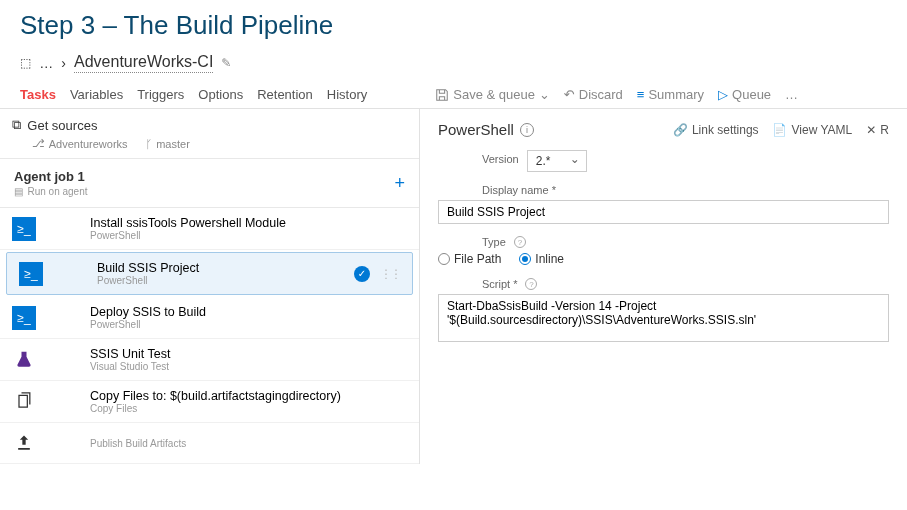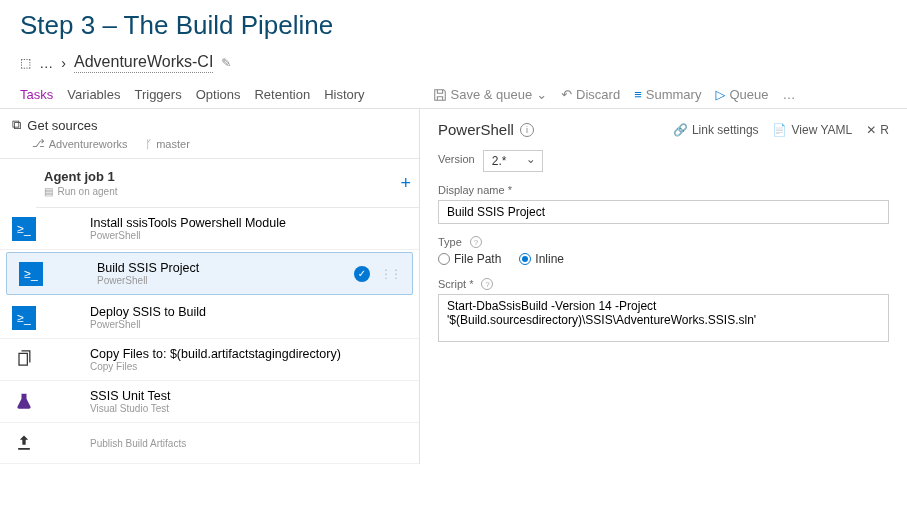--- a/index.html
+++ b/index.html
@@ -7,35 +7,35 @@
   
   .slide-title { font-size: 26px; font-weight: 400; color: #0c4a6e; padding: 10px 20px 12px; }
   
   .breadcrumb { display: flex; align-items: center; gap: 8px; padding: 0 20px 8px; font-size: 14px; color: #333; }
   .bc-pipe-icon { font-size: 12px; }
   .bc-name { font-size: 16px; border-bottom: 1px dotted #888; padding-bottom: 1px; }
   .bc-edit { color: #888; font-size: 12px; }
   
   .tabbar { display: flex; align-items: center; gap: 14px; padding: 6px 20px; border-bottom: 1px solid #e1e1e1; font-size: 13px; color: #555; }
   .tabbar .tab { cursor: pointer; }
-  .tabbar .tab.active { color: #a21caf; font-weight: 400; }
+  .tabbar .tab.active { color: #ef4444; font-weight: 700; }
   .tabbar .spacer { width: 40px; }
   .tabbar .tool { display: flex; align-items: center; gap: 4px; color: #888; cursor: pointer; }
   .tabbar .tool svg { width: 14px; height: 14px; }
   
   .main { display: flex; }
   .left { width: 420px; border-right: 1px solid #e1e1e1; }
   .right { flex: 1; padding: 12px 18px; }
   
   .sources { border-bottom: 1px solid #e8e8e8; padding: 8px 12px; }
   .sources-head { display: flex; align-items: center; gap: 6px; font-size: 13px; }
   .sources-sub { display: flex; gap: 18px; color: #888; font-size: 11px; padding: 4px 0 0 20px; }
   .sources-sub span { display: flex; align-items: center; gap: 4px; }
   
-  .agent { padding: 10px 8px; border-bottom: 1px solid #e8e8e8; display: flex; justify-content: space-between; align-items: center; margin-left: 36px; }
+  .agent { padding: 10px 14px; border-bottom: 1px solid #e8e8e8; display: flex; justify-content: space-between; align-items: center; }
   .agent-title { font-size: 13px; font-weight: 600; }
   .agent-sub { font-size: 10px; color: #999; display: flex; align-items: center; gap: 4px; margin-top: 2px; }
   .agent-add { color: #0078d4; font-size: 18px; cursor: pointer; }
   
   .task-list { }
   .task { display: flex; align-items: center; gap: 10px; padding: 8px 12px; border-bottom: 1px solid #f0f0f0; cursor: pointer; }
   .task.selected { background: #eaf3fb; border: 1px solid #a3c9e8; margin: 2px 6px; border-radius: 2px; }
   .task-icon { width: 24px; height: 24px; display: flex; align-items: center; justify-content: center; flex-shrink: 0; }
   .task-icon.ps { background: #0078d4; color: #fff; font-size: 12px; }
   .task-icon.flask svg, .task-icon.copy svg, .task-icon.upload svg { width: 20px; height: 20px; }
@@ -45,21 +45,21 @@
   .task-check { width: 16px; height: 16px; border-radius: 50%; background: #0078d4; color: #fff; display: flex; align-items: center; justify-content: center; font-size: 10px; }
   .task-drag { color: #bbb; font-size: 12px; letter-spacing: -2px; }
   
   .right-head { display: flex; justify-content: space-between; align-items: center; margin-bottom: 12px; }
   .right-title { font-size: 15px; color: #333; display: flex; align-items: center; gap: 6px; }
   .info-icon { width: 14px; height: 14px; border: 1px solid #888; border-radius: 50%; display: inline-flex; align-items: center; justify-content: center; font-size: 9px; color: #888; }
   .right-actions { display: flex; gap: 14px; font-size: 12px; color: #555; }
   .right-actions span { display: flex; align-items: center; gap: 4px; cursor: pointer; }
   
   .field { margin-bottom: 12px; }
-  .field-label { font-size: 11px; color: #666; margin-bottom: 4px; display: flex; align-items: center; gap: 4px; }
+  .field-label { font-size: 11px; color: #666; margin-bottom: 4px; display: flex; align-items: center; gap: 4px; margin-left: 44px; }
   .field-row { display: flex; align-items: center; gap: 8px; }
   .dropdown { border: 1px solid #ccc; padding: 3px 22px 3px 8px; font-size: 12px; position: relative; min-width: 60px; background: #fff; }
   .dropdown::after { content: "⌄"; position: absolute; right: 6px; top: 1px; color: #666; }
   .text-input { border: 1px solid #ccc; padding: 4px 8px; font-size: 12px; width: 100%; font-family: inherit; }
   .radio-group { display: flex; gap: 18px; align-items: center; margin-top: 4px; }
   .radio { display: flex; align-items: center; gap: 4px; font-size: 12px; }
   .radio-dot { width: 12px; height: 12px; border: 1px solid #888; border-radius: 50%; display: inline-flex; align-items: center; justify-content: center; }
   .radio-dot.checked { border-color: #0078d4; }
   .radio-dot.checked::after { content: ""; width: 6px; height: 6px; background: #0078d4; border-radius: 50%; }
   .radio-help { width: 12px; height: 12px; border: 1px solid #aaa; border-radius: 50%; display: inline-flex; align-items: center; justify-content: center; font-size: 8px; color: #aaa; margin-left: 4px; }
@@ -157,39 +157,39 @@
         <span class="task-drag">⋮⋮</span>
       </div>
       <div class="task">
         <div class="task-icon ps">≥_</div>
         <div class="task-body">
           <div class="task-title">Deploy SSIS to Build</div>
           <div class="task-sub">PowerShell</div>
         </div>
       </div>
       <div class="task">
+        <div class="task-icon flask">
+          <svg viewBox="0 0 24 24">
+              <path fill="#5c2d91" d="M9 2v6l-5 10a2 2 0 002 2h12a2 2 0 002-2l-5-10V2h-6z"></path>
+            </svg>
+        </div>
+        <div class="task-body">
+          <div class="task-title">SSIS Unit Test</div>
+          <div class="task-sub">Visual Studio Test</div>
+        </div>
+      </div>
+      <div class="task">
         <div class="task-icon copy">
           <svg viewBox="0 0 24 24">
               <path fill="none" stroke="#333" stroke-width="1.5" d="M6 4h10v14H6z M9 1h10v14"></path>
             </svg>
         </div>
         <div class="task-body">
           <div class="task-title">Copy Files to: $(build.artifactstagingdirectory)</div>
           <div class="task-sub">Copy Files</div>
-        </div>
-      </div>
-      <div class="task">
-        <div class="task-icon flask">
-          <svg viewBox="0 0 24 24">
-              <path fill="#5c2d91" d="M9 2v6l-5 10a2 2 0 002 2h12a2 2 0 002-2l-5-10V2h-6z"></path>
-            </svg>
-        </div>
-        <div class="task-body">
-          <div class="task-title">SSIS Unit Test</div>
-          <div class="task-sub">Visual Studio Test</div>
         </div>
       </div>
       <div class="task">
         <div class="task-icon upload">
           <svg viewBox="0 0 24 24">
               <path fill="#333" d="M12 3l5 5h-3v6h-4V8H7l5-5zM5 18h14v2H5z"></path>
             </svg>
         </div>
         <div class="task-body">
           <div class="task-sub">Publish Build Artifacts</div>

